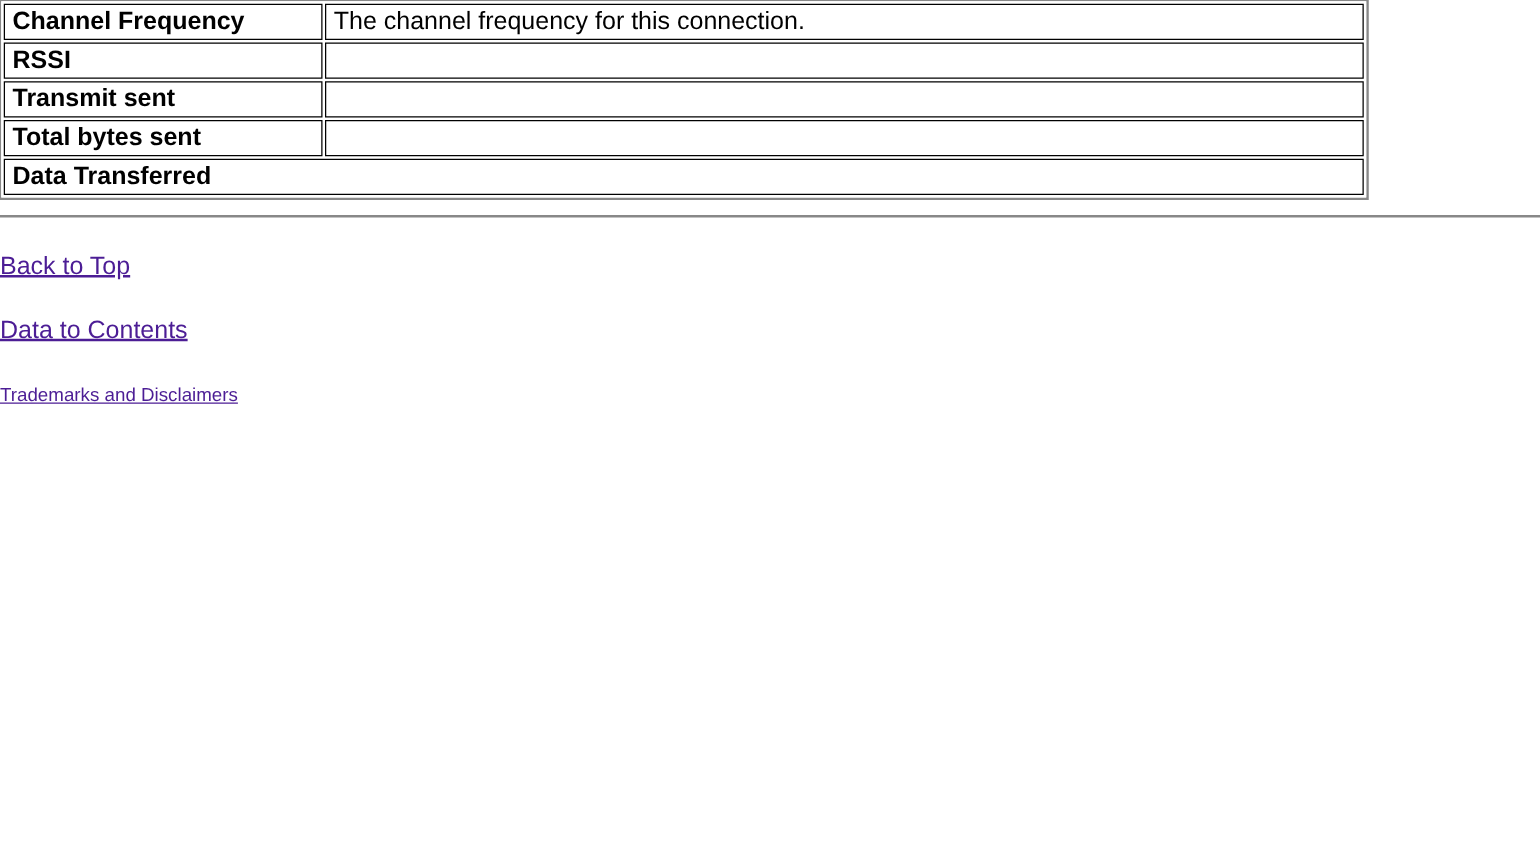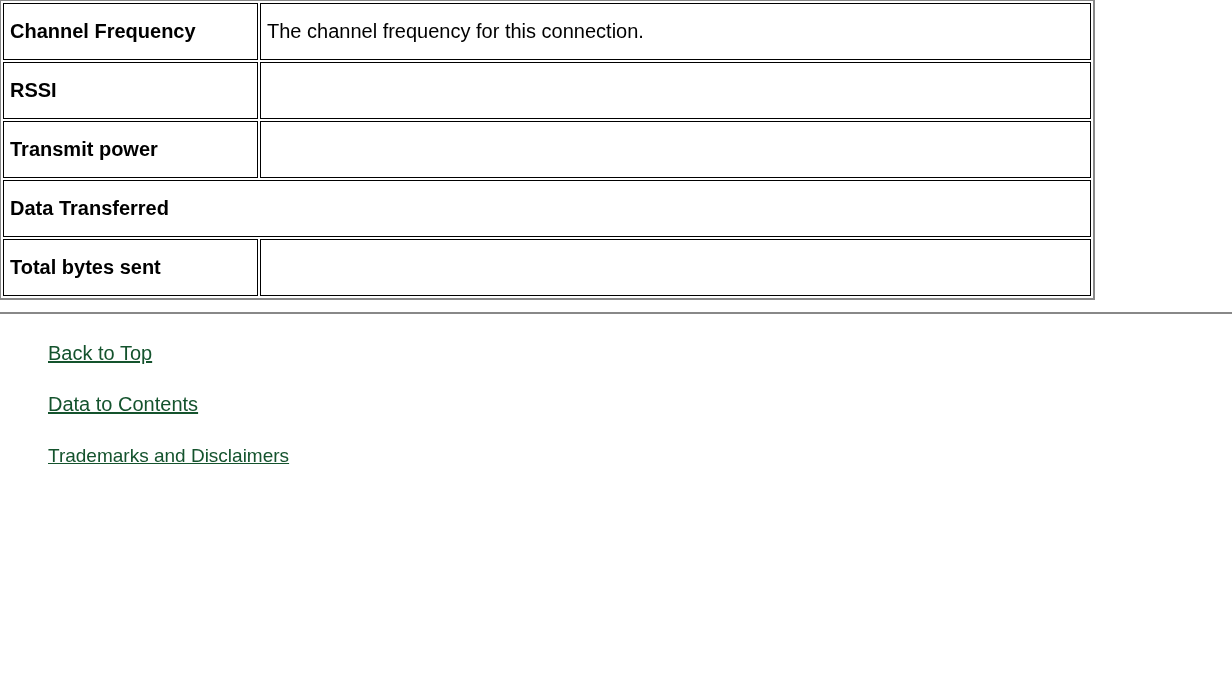--- a/index.html
+++ b/index.html
@@ -22,21 +22,21 @@
       margin-left: 0;
     }
     table {
       border-collapse: separate;
       border-spacing: 2px;
       width: 100%;
       background: #fff;
     }
     td {
       border: 1px solid #000;
-      padding: 16px 6px;
+      padding: 2px 6px;
       vertical-align: top;
       background: #fff;
     }
     td.label {
       font-weight: bold;
       width: 255px;
     }
     td.value {
       font-weight: normal;
     }
@@ -48,53 +48,52 @@
       margin-bottom: 24px;
       border: none;
       border-top: 2px solid #888;
       width: 1232px;
     }
     .link-block {
       margin-top: 28px;
       margin-bottom: 28px;
     }
     a {
-      color: #14532d;
+      color: #4c1d95;
       text-decoration: underline;
       font-size: 20px;
-      margin-left: 48px;
     }
     .small-link a {
-      font-size: 19px;
+      font-size: 15px;
     }
   </style>
 </head>
 <body>
 
 <div class="table-container">
   <table>
     <tbody>
         <tr>
       <td class="label">Channel Frequency</td>
       <td class="value">The channel frequency for this connection.</td>
     </tr>
     <tr>
       <td class="label">RSSI</td>
       <td class="value"></td>
     </tr>
     <tr>
-      <td class="label">Transmit power</td>
+      <td class="label">Transmit sent</td>
+      <td class="value"></td>
+    </tr>
+    <tr>
+      <td class="label">Total bytes sent</td>
       <td class="value"></td>
     </tr>
     <tr>
       <td class="section-header" colspan="2">Data Transferred</td>
-    </tr>
-    <tr>
-      <td class="label">Total bytes sent</td>
-      <td class="value"></td>
     </tr>
   </tbody>
     </table>
 </div>
 
 <hr>
 
 <div class="link-block">
   <a href="#">Back to Top</a>
 </div>

